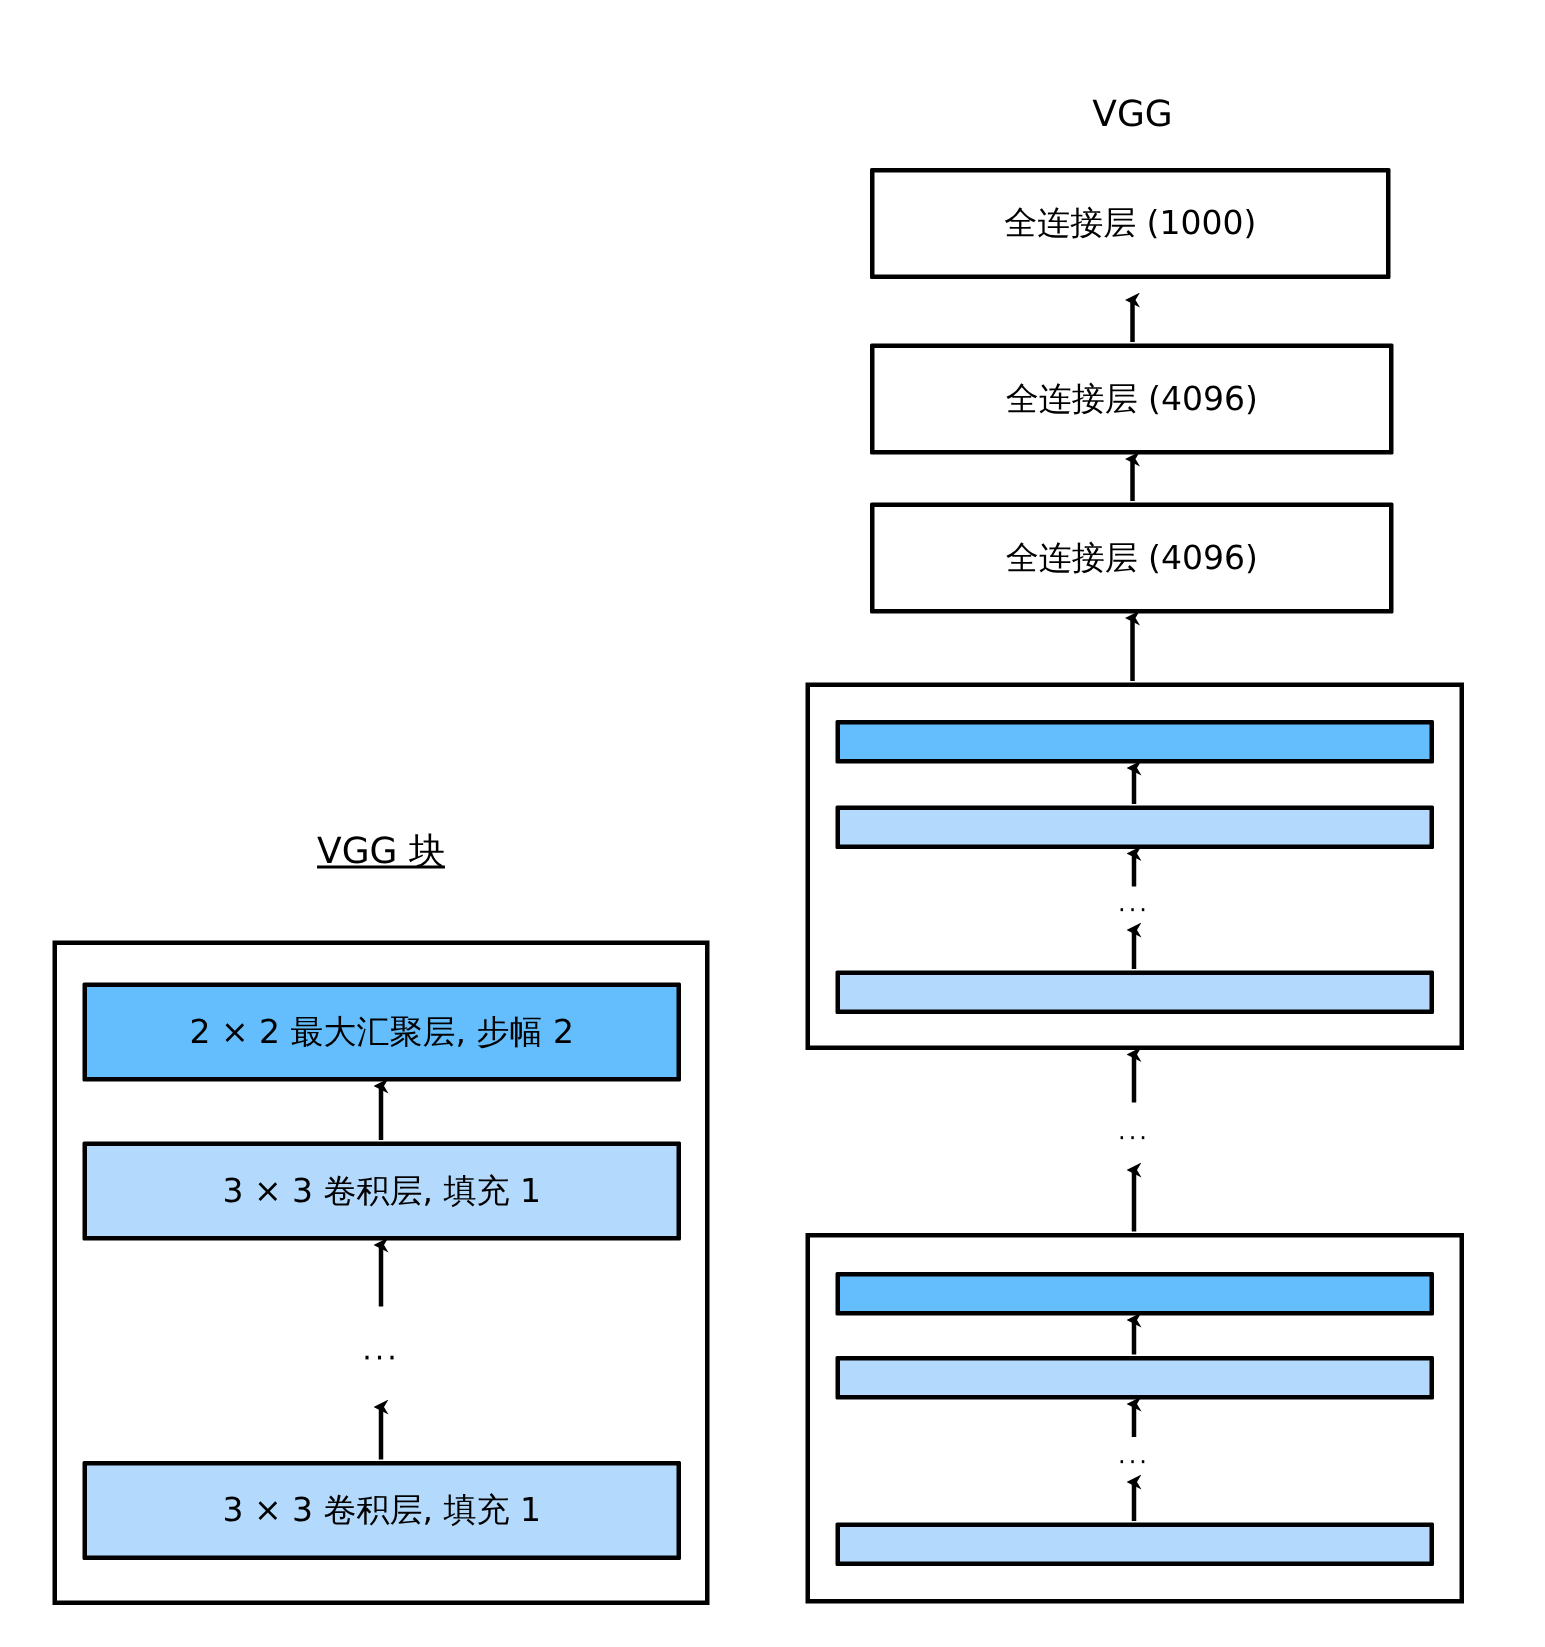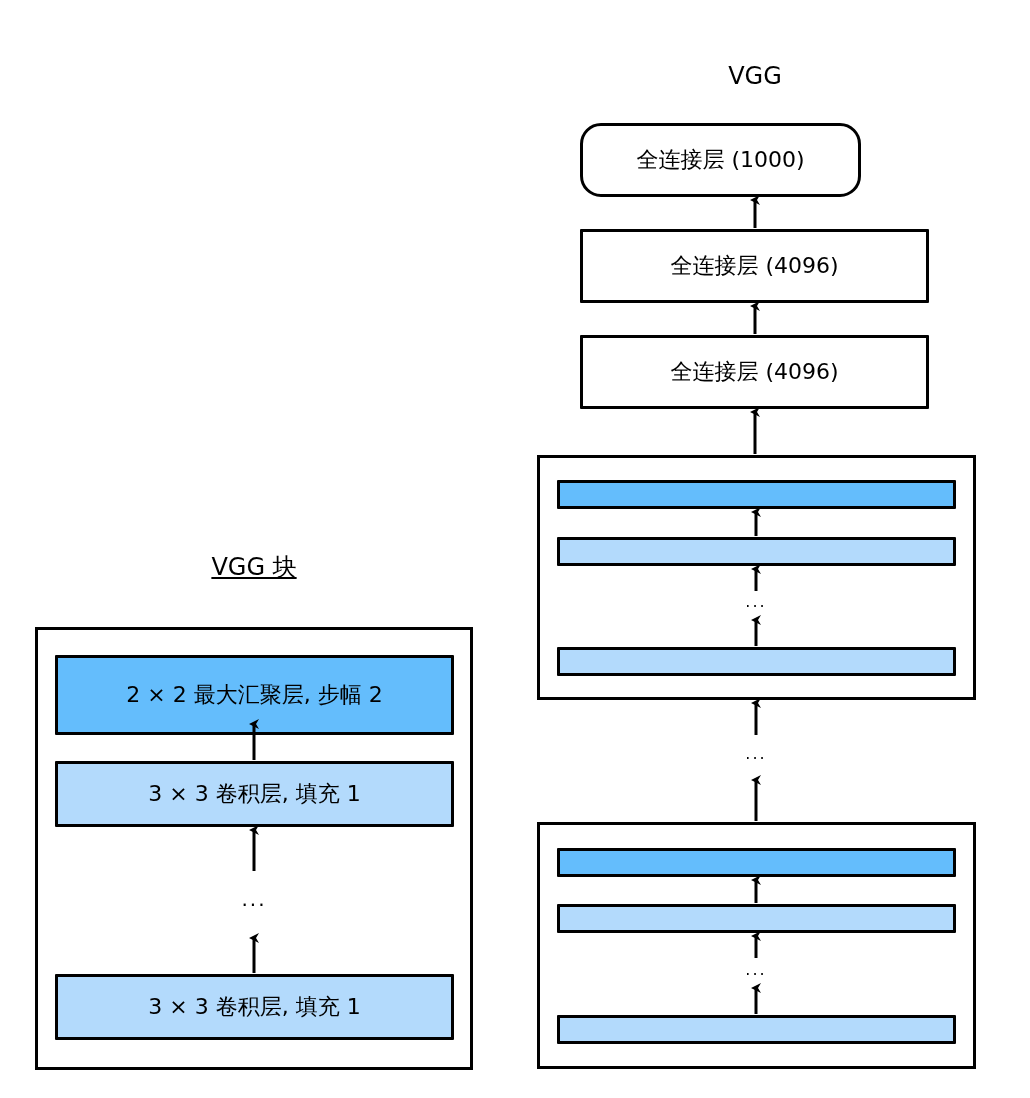--- a/index.html
+++ b/index.html
@@ -17,37 +17,37 @@
   svg.arrows { position: absolute; left: 0; top: 0; pointer-events: none; }
 </style>
 </head>
 <body>
 
 <div class="title" style="left:254px; top:551px;text-decoration:underline;">VGG 块</div>
 
 <div class="abs frame" style="left:35px; top:627px; width:438px; height:443px;">
 </div>
 
-<div class="abs box dark" style="left: 55px; top: 655px; width: 399px; height: 80px; background: rgb(100, 189, 252);">
+<div class="abs box dark" style="left: 55px; top: 655px; width: 399px; height: 66px; background: rgb(100, 189, 252);">
   <span>2 × 2 最大汇聚层, 步幅 2</span>
 </div>
 
 <div class="abs box light" style="left: 55px; top: 761px; width: 399px; height: 66px; background: rgb(179, 218, 252);">
   <span>3 × 3 卷积层, 填充 1</span>
 </div>
 
 <div class="dots" style="left:254px; top:905px;">···</div>
 
 <div class="abs box light" style="left: 55px; top: 974px; width: 399px; height: 66px; background: rgb(179, 218, 252);">
   <span>3 × 3 卷积层, 填充 1</span>
 </div>
 
 <div class="title" style="left:755px; top:62px;">VGG</div>
 
-<div class="abs box white" style="left: 580px; top: 123px; width: 281px; height: 74px; background: rgb(255, 255, 255); border-radius: 21px;">
+<div class="abs box white" style="left: 580px; top: 112px; width: 347px; height: 74px; background: rgb(255, 255, 255);">
   <span>全连接层 (1000)</span>
 </div>
 <div class="abs box white" style="left: 580px; top: 229px; width: 349px; height: 74px; background: rgb(255, 255, 255);">
   <span>全连接层 (4096)</span>
 </div>
 <div class="abs box white" style="left: 580px; top: 335px; width: 349px; height: 74px; background: rgb(255, 255, 255);">
   <span>全连接层 (4096)</span>
 </div>
 
 <div class="abs frame" style="left:537px; top:455px; width:439px; height:245px;"></div>

